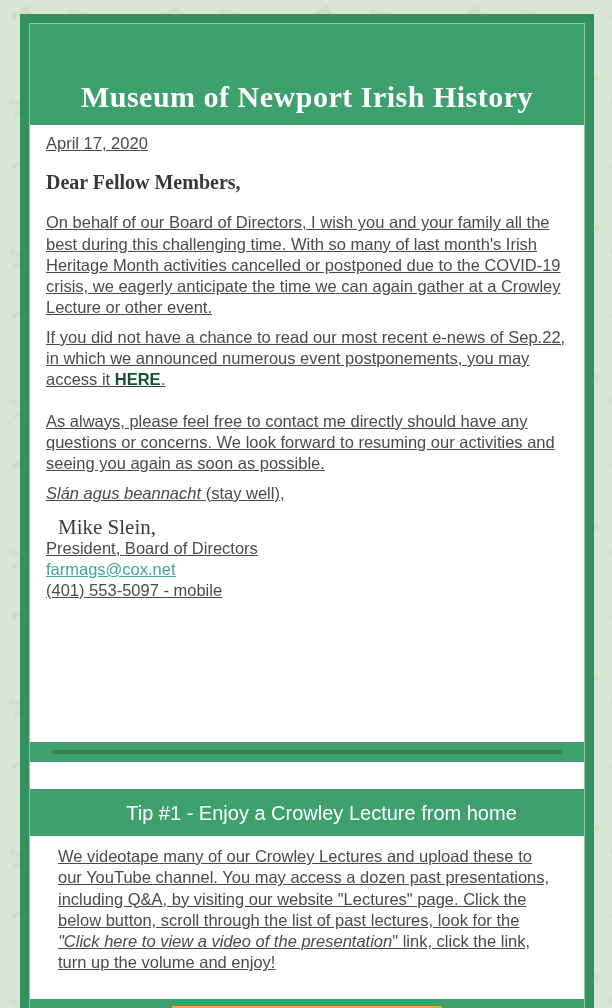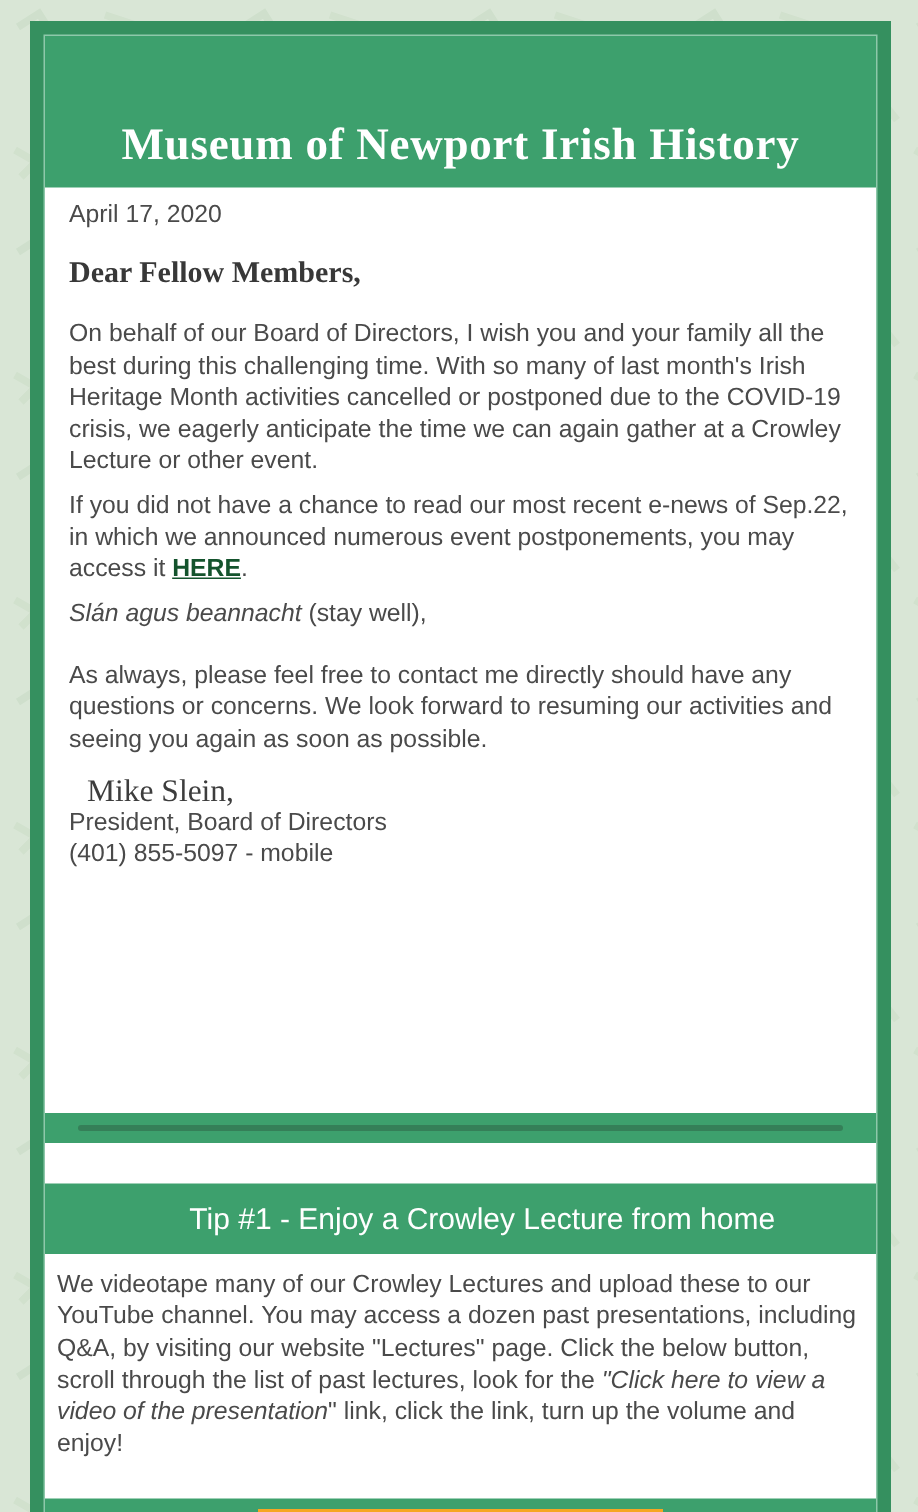--- a/index.html
+++ b/index.html
@@ -17,21 +17,21 @@
     height:100%;background:#3da06d;border:1px solid rgba(255,255,255,.42);
     box-sizing:border-box;display:flex;flex-direction:column;overflow:hidden;
   }
   .header-banner{flex:0 0 57px;display:flex;align-items:center;justify-content:center;margin-top:44px;}
   .page-title{
     font-family:"Liberation Serif",serif;font-weight:bold;font-size:30px;
     color:#ffffff;letter-spacing:.5px;white-space:nowrap;
   }
   .white{background:#ffffff;}
   .letter-block{flex:0 0 617px;padding:8px 16px 0;box-sizing:border-box;overflow:hidden;}
-  .body-text{font-size:16.5px;line-height:21.3px;color:#4a4a4a;margin:0;}
+  .body-text{font-size:16.5px;line-height:21.3px;color:#4a4a4a;margin:0;text-decoration:underline;}
   .date-line{margin:0;}
   .salutation{
     font-family:"Liberation Serif",serif;font-weight:bold;font-size:20px;
     line-height:25px;color:#383838;margin:16px 0 0;
   }
   .p1{margin-top:17px;}
   .p2{margin-top:8px;}
   .p3{margin-top:8px;}
   .p4{margin-top:20px;}
   .closing{margin-top:8px;}
@@ -41,21 +41,21 @@
     font-family:cursive;font-size:21px;line-height:22px;color:#3d3d3d;margin:12px 12px 0;
   }
   .sig-line{margin:0;line-height:21px;}
   a.green-link{color:#14532d;font-weight:bold;text-decoration:underline;cursor:pointer;}
   a.teal-link{color:#3aa79e;text-decoration:underline;cursor:pointer;}
   .gap-band{flex:0 0 20px;}
   .hr-rule{height:4px;background:#357f58;margin:8px 22px 0;border-radius:2px;}
   .spacer-block{flex:0 0 27px;}
   .tip-banner{flex:0 0 47px;display:flex;align-items:center;justify-content:center;margin-left:29px;}
   .tip-heading{color:#ffffff;font-size:20px;line-height:24px;}
-  .tip-block{flex:0 0 163px;padding:10px 8px 0;box-sizing:border-box;overflow:hidden;}
+  .tip-block{flex:0 0 163px;padding:10px 28px 0;box-sizing:border-box;overflow:hidden;}
   .footer-band{flex:1 1 auto;display:flex;justify-content:center;align-items:flex-start;padding-top:7px;}
   .cta-button{
     background:#f6a622;color:#000000;border:none;font-family:"Liberation Sans",sans-serif;
     font-size:16.5px;letter-spacing:.4px;padding:9px 38px;cursor:pointer;
   }
 </style>
 </head>
 <body>
 
 <svg class="bg-svg" width="612" height="1008" xmlns="http://www.w3.org/2000/svg">
@@ -82,25 +82,26 @@
 
     <div class="header-banner">
       <div class="page-title">Museum of Newport Irish History</div>
     </div>
 
     <div class="white letter-block">
       <p class="body-text date-line">April 17, 2020</p>
       <p class="salutation">Dear Fellow Members,</p>
       <p class="body-text p1">On behalf of our Board of Directors, I wish you and your family all the best during this challenging time. With so many of last month's Irish Heritage Month activities cancelled or postponed due to the COVID-19 crisis, we eagerly anticipate the time we can again gather at a Crowley Lecture or other event.</p>
       <p class="body-text p2"><span>If you did not have a chance to read our most recent e-news of Sep.22, in which we announced numerous event postponements, you may access it </span><a class="green-link">HERE</a><span>.</span></p>
+      <p class="body-text p4">As always, please feel free to contact me directly should have any questions or concerns. We look forward to resuming our activities and seeing you again as soon as possible.</p>
       <p class="body-text closing"><span class="it">Slán agus beannacht</span><span> (stay well),</span></p>
-      <p class="body-text p4">As always, please feel free to contact me directly should have any questions or concerns. We look forward to resuming our activities and seeing you again as soon as possible.</p>
       <p class="sig-name">Mike Slein,</p>
       <p class="body-text sig-line">President, Board of Directors</p>
-      <p class="body-text sig-line">(401) 855-5097 - mobile</p>
+      <p class="body-text sig-line"><a class="teal-link">farmags@cox.net</a></p>
+      <p class="body-text sig-line">(401) 553-5097 - mobile</p>
     </div>
 
     <div class="gap-band">
       <div class="hr-rule"></div>
     </div>
 
     <div class="white spacer-block"></div>
 
     <div class="tip-banner">
       <div class="tip-heading">Tip #1 - Enjoy a Crowley Lecture from home</div>

